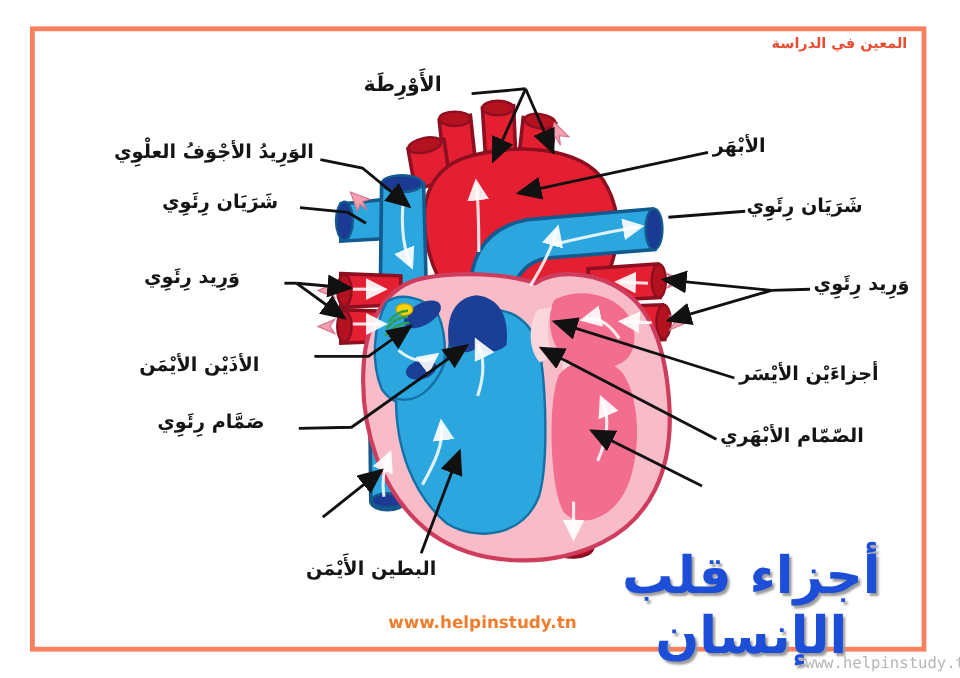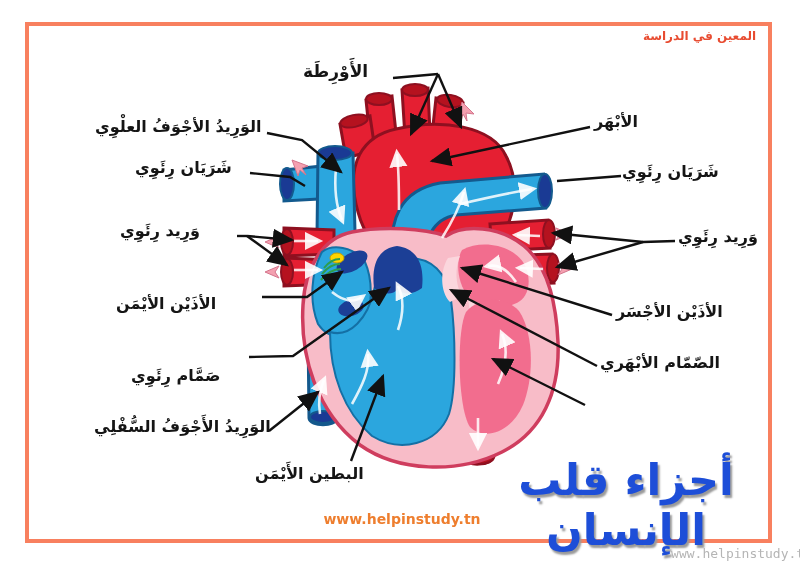--- a/index.html
+++ b/index.html
@@ -10,21 +10,21 @@
   .brand{position:absolute;left:642px;top:29px;width:115px;text-align:center;
          direction:rtl;color:#e84c31;font-size:12px;font-weight:bold;}
   svg.diagram{position:absolute;left:0;top:0;}
   .lbl{position:absolute;direction:rtl;white-space:nowrap;color:#151515;
        font-weight:bold;font-size:16px;line-height:1.25;}
   .lbl-aorta-top{left:303px;top:61px;font-size:17px;text-align:center;}
   .lbl-svc{left:95px;top:117px;}
   .lbl-pa-left{left:135px;top:158px;}
   .lbl-pv-left{left:120px;top:221px;}
   .lbl-ra{left:116px;top:283px;margin-top:11px;}
-  .lbl-pvalve{left:131px;top:342px;margin-top:24px;}
+  .lbl-pvalve{left:131px;top:342px;}
   .lbl-ivc{left:94px;top:417px;}
   .lbl-rv{left:255px;top:464px;}
   .lbl-abhar{left:594px;top:112px;}
   .lbl-pa-right{left:622px;top:162px;}
   .lbl-pv-right{left:678px;top:227px;}
   .lbl-la{left:616px;top:302px;}
   .lbl-avalve{left:600px;top:353px;text-align:center;}
   .lbl-lv{left:588px;top:393px;}
   .poster-title{position:absolute;left:478px;top:455px;width:296px;text-align:center;
         direction:rtl;font-size:43px;font-weight:bold;color:#1d4ed8;
@@ -182,26 +182,25 @@
       <path d="M585,405 L493,359" marker-end="url(#mb)"></path>
     </g>
   </svg>
 
   <div class="lbl lbl-aorta-top">الأَوْرِطَة</div>
   <div class="lbl lbl-svc">الوَرِيدُ الأجْوَفُ العلْوِي</div>
   <div class="lbl lbl-pa-left">شَرَيَان رِئَوِي</div>
   <div class="lbl lbl-pv-left">وَرِيد رِئَوِي</div>
   <div class="lbl lbl-ra">الأذَيْن الأيْمَن</div>
   <div class="lbl lbl-pvalve">صَمَّام رِئَوِي</div>
-  <div class="lbl lbl-ivc">الوَرِيدُ الأَجْوَفُ السُّفْلِي</div>
   <div class="lbl lbl-rv">البطين الأَيْمَن</div>
   <div class="lbl lbl-abhar">الأبْهَر</div>
   <div class="lbl lbl-pa-right">شَرَيَان رِئَوِي</div>
   <div class="lbl lbl-pv-right">وَرِيد رِئَوِي</div>
-  <div class="lbl lbl-la">الأذَيْن الأجْسَر</div>
+  <div class="lbl lbl-la">أجزاءَيْن الأيْسَر</div>
   <div class="lbl lbl-avalve">الصّمّام الأبْهَري</div>
 
   <div class="poster-title">أجزاء قلب الإنسان</div>
 
   <div class="site">www.helpinstudy.tn</div>
 
   <div class="watermark">www.helpinstudy.tn</div>
 
 </div>
 

